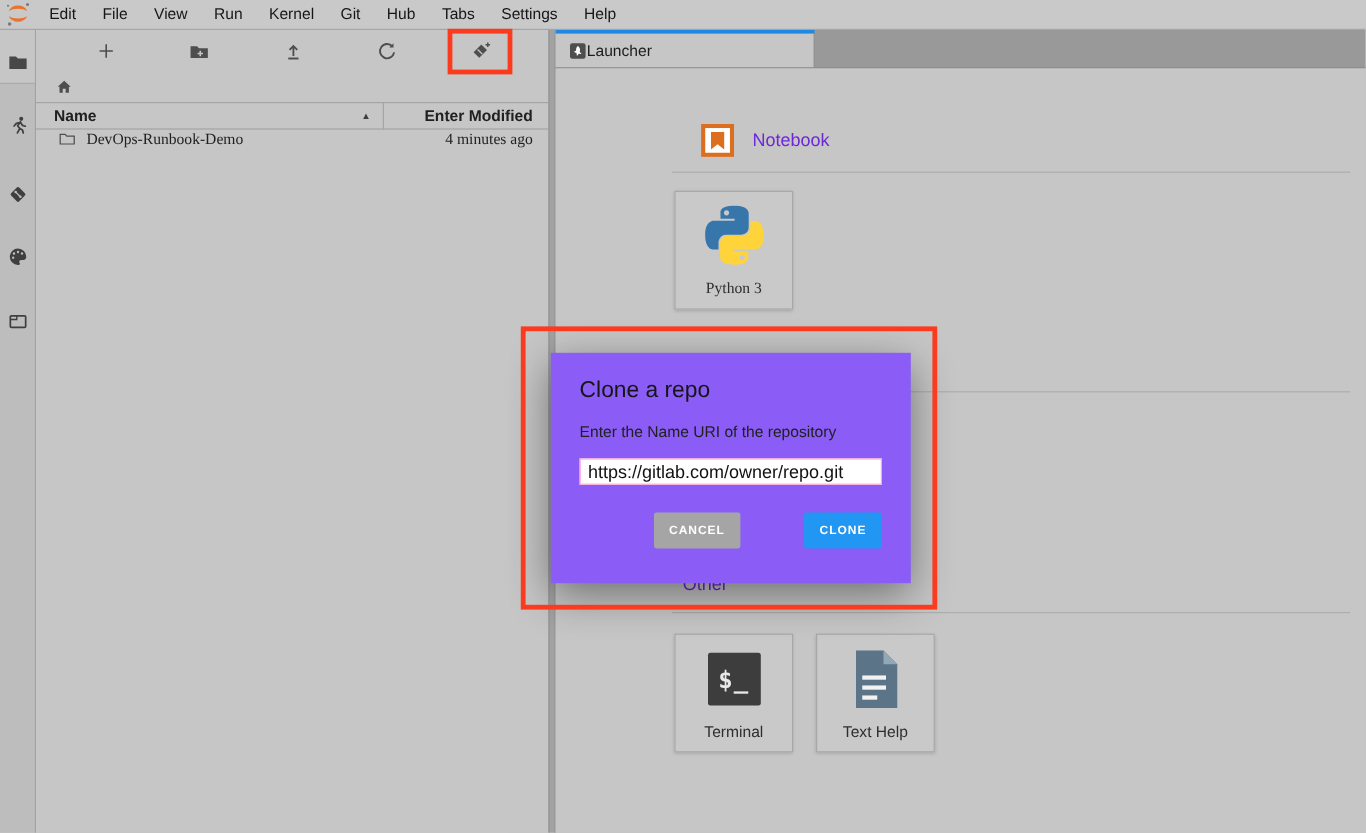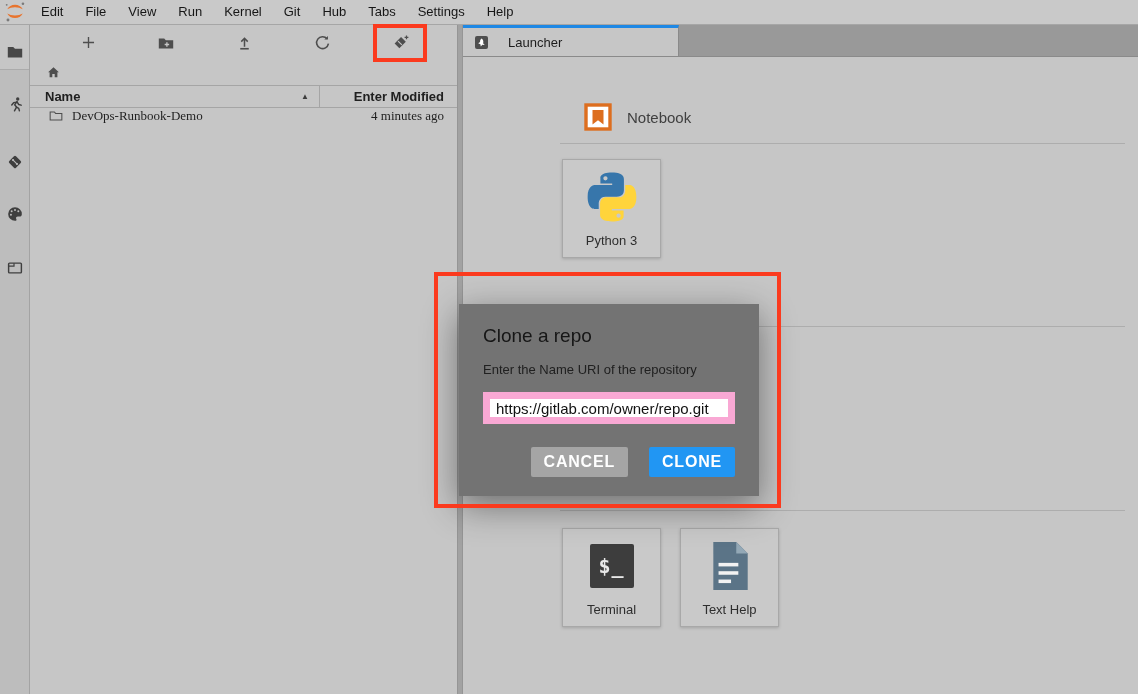--- a/index.html
+++ b/index.html
@@ -35,45 +35,45 @@
   .fb-row .ficon { margin-left:18px; margin-right:8px; display:flex; }
   .fb-row .fmod { margin-left:auto; padding-right:13px; color:#1f1f1f; }
 
   
   .splitter { width:6px; background:#a2a2a2; border-left:1px solid #959595; border-right:1px solid #959595; flex:none; }
 
   
   .dock { flex:1; display:flex; flex-direction:column; min-width:0; }
   .tabbar { height:32px; background:#999999; border-bottom:1px solid #8a8a8a; display:flex; }
   .tab { width:216px; background:#c6c6c6; border-top:3px solid #1e88e5; border-right:1px solid #8a8a8a;
-         display:flex; align-items:center; gap:19px; padding-left:11px; font-size:13px; color:#1c1c1c; }
+         display:flex; align-items:center; gap:0; padding-left:11px; font-size:13px; color:#1c1c1c; }
   .launcher { flex:1; position:relative; background:#c6c6c6; }
 
-  .section-head { position:absolute; display:flex; align-items:center; gap:15px; font-size:15px; color:#404040;padding-left:24px; }
+  .section-head { position:absolute; display:flex; align-items:center; gap:15px; font-size:15px; color:#6d28d9;padding-left:24px; }
   .divider { position:absolute; left:97px; right:13px; height:1px; background:#adadad; }
   .card { position:absolute; width:99px; height:99px; background:#c9c9c9; border:1px solid #a8a8a8;
           box-shadow:0 1px 3px rgba(0,0,0,.18); display:flex; flex-direction:column; align-items:center; }
   .card .cicon { flex:1; display:flex; align-items:center; justify-content:center; }
   .card .clabel { font-size:13px; color:#2e2e2e; margin-bottom:9px; }
   .term-glyph { width:44px; height:44px; background:#3d3d3d; border-radius:2px; color:#e8e8e8;
                 font-family:"DejaVu Sans Mono", monospace; font-weight:bold; font-size:20px;
                 display:flex; align-items:center; justify-content:center; letter-spacing:1px; }
 
   
-  .dialog { position:absolute; left:459px; top:304px; width:300px; height:192px; background:#737373;
+  .dialog { position:absolute; left:459px; top:294px; width:300px; height:192px; background:#8b5cf6;
             box-shadow:0 10px 34px rgba(0,0,0,.45); padding:20px 24px; z-index:10; }
   .dialog h1 { font-size:19px; font-weight:normal; color:#161616; line-height:24px; margin-bottom:14px; }
   .dialog .dlabel { font-size:13px; color:#202020; margin-bottom:15px; }
-  .dialog input { width:100%; height:32px; border:7px solid #f9a8d4; background:#fff; font-family:"Liberation Sans",sans-serif;
+  .dialog input { width:100%; height:22px; border:1px solid #f9a8d4; background:#fff; font-family:"Liberation Sans",sans-serif;
                   font-size:15px; color:#111; padding:0 6px; outline:none; border-radius:0; }
   .dialog .btnrow { display:flex; justify-content:flex-end; gap:21px; margin-top:23px; }
   .dbtn { height:30px; padding:0 13px; border:none; border-radius:2px; color:#fff; font-weight:bold;
-          font-size:16px; letter-spacing:.8px; font-family:"Liberation Sans",sans-serif; cursor:pointer; }
+          font-size:10px; letter-spacing:.8px; font-family:"Liberation Sans",sans-serif; cursor:pointer; }
   .dbtn.cancel { background:#a5a5a5; }
-  .dbtn.clone  { background:#2196f3; }
+  .dbtn.clone  { background:#2196f3;margin-left:32px; }
 
   
   .annot { position:absolute; border:4px solid #fb3a1e; background:transparent; z-index:30; pointer-events:none; }   
 </style>
 </head>
 <body>
 
 <div class="menubar">
   <span class="logo">
     <svg width="24" height="24" viewBox="0 0 26 26">
@@ -216,21 +216,21 @@
     <div class="launcher">
       <div class="section-head" style="left:97px; top:46px;">
         <svg width="28" height="28" viewBox="0 0 28 28">
           <rect x="2" y="2" width="24" height="24" fill="#fff" stroke="#dd6e1f" stroke-width="3.4"></rect>
           <path d="M8.5 7h11v14.6l-5.5-4.3-5.5 4.3z" fill="#dd6e1f"></path>
         </svg>
         <span>Notebook</span>
       </div>
       <div class="divider" style="top:86px"></div>
 
-      <div class="card" style="left:99px; top:102px;">
+      <div class="card" style="left:99px; top:102px;font-family:Liberation Serif, serif;">
         <span class="cicon">
           <svg width="50" height="50" viewBox="0 0 112 112">
             <path d="M55.9 1C28.2 1 30 13 30 13l.03 12.5h26.4v3.7H19.1S1.4 27.2 1.4 55.5 17 82.7 17 82.7h9.3V70.8s-.5-15.6 15.3-15.6h26.3s14.8.2 14.8-14.3V16S85 1 55.9 1zM41.3 9.4a4.8 4.8 0 1 1 0 9.6 4.8 4.8 0 0 1 0-9.6z" fill="#3776ab"></path>
             <path d="M56.1 111c27.7 0 25.9-12 25.9-12l-.03-12.5H55.6v-3.7h37.3s17.7 2 17.7-26.3-15.6-27.2-15.6-27.2h-9.3v11.9s.5 15.6-15.3 15.6H44.1s-14.8-.2-14.8 14.3V96s-2.2 15 26.8 15zm14.6-8.4a4.8 4.8 0 1 1 0-9.6 4.8 4.8 0 0 1 0 9.6z" fill="#ffd43b"></path>
           </svg>
         </span>
         <span class="clabel">Python 3</span>
       </div>
 
       <div class="divider" style="top:269px"></div>

